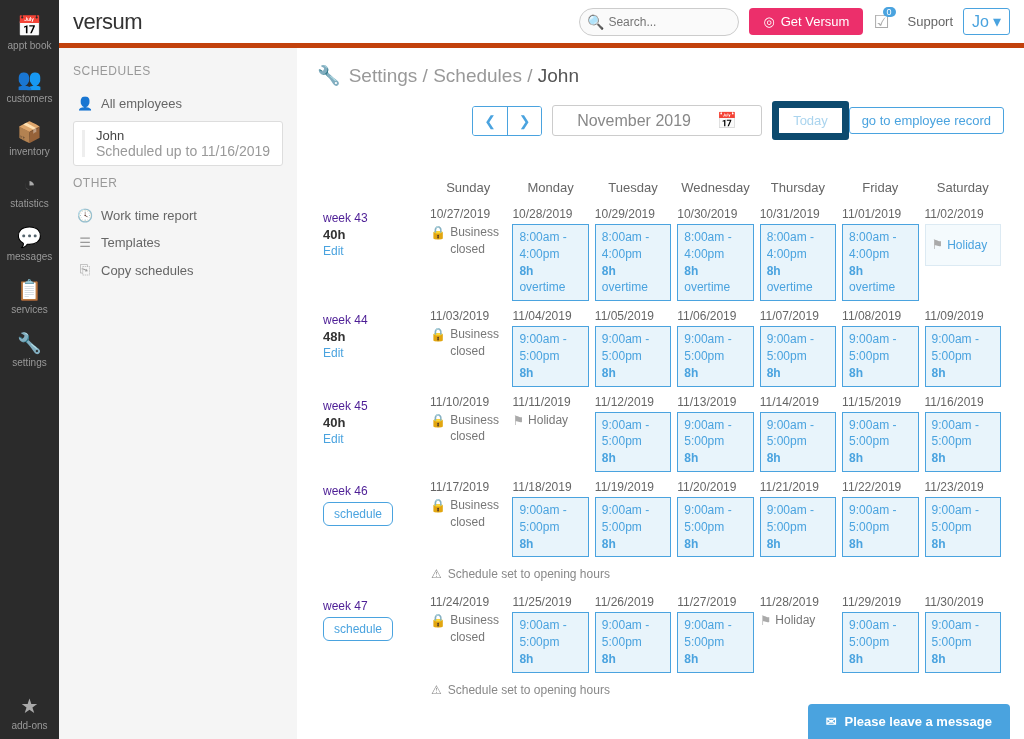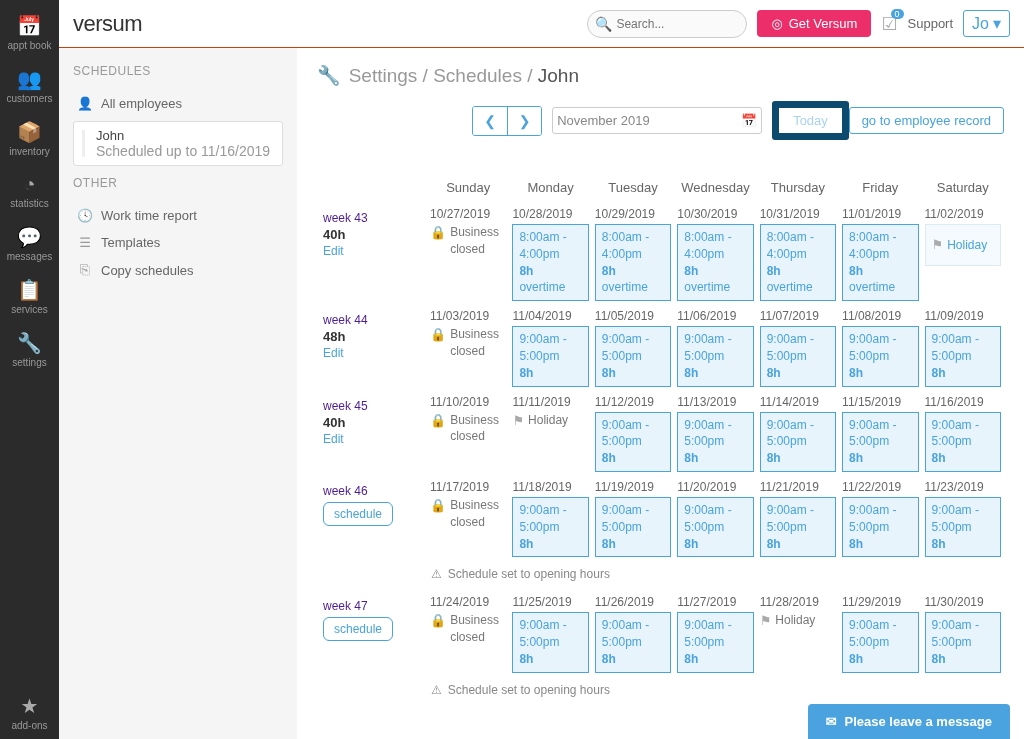--- a/index.html
+++ b/index.html
@@ -3,48 +3,48 @@
 <meta charset="utf-8">
 <style>
 * { box-sizing: border-box; margin: 0; padding: 0; }
 body { font-family: -apple-system, BlinkMacSystemFont, "Segoe UI", Arial, sans-serif; font-size: 13px; color: #555; background: #fff; overflow: hidden; }
 .app { display: flex; height: 739px; width: 1024px; }
 .nav { width: 59px; background: #2b2b2b; display: flex; flex-direction: column; align-items: center; padding-top: 6px; flex-shrink: 0; }
 .nav-item { width: 100%; text-align: center; padding: 8px 0; color: #999; cursor: pointer; font-size: 10px; }
 .nav-item .ico { display: block; font-size: 20px; margin-bottom: 2px; color: #aaa; }
 .nav-spacer { flex: 1; }
 .main { flex: 1; display: flex; flex-direction: column; overflow: hidden; }
-.topbar { height: 48px; display: flex; align-items: center; padding: 0 14px; gap: 10px; border-bottom: 1px solid #c2410c; }
+.topbar { height: 48px; display: flex; align-items: center; padding: 0 14px; gap: 10px; border-bottom: 5px solid #c2410c; }
 .logo { font-size: 22px; font-weight: 300; color: #333; letter-spacing: -0.5px; font-family: inherit; }
 .top-spacer { flex: 1; }
 .search { position: relative; }
 .search input { width: 160px; height: 28px; border: 1px solid #ccc; border-radius: 14px; padding: 0 12px 0 28px; font-size: 12px; color: #777; background: #fafafa; }
 .search .sico { position: absolute; left: 8px; top: 6px; color: #888; font-size: 14px; }
 .btn-pink { background: #ec2f6b; color: #fff; border: none; border-radius: 4px; padding: 6px 14px; font-size: 13px; cursor: pointer; display: flex; align-items: center; gap: 6px; }
 .checkbadge { position: relative; color: #aaa; font-size: 18px; cursor: pointer; }
 .checkbadge .badge { position: absolute; top: -4px; right: -6px; background: #4aa3df; color: #fff; font-size: 9px; border-radius: 8px; padding: 0 4px; }
-.support { color: #666; font-size: 13px; cursor: pointer; }
+.support { color: #666; font-size: 13px; cursor: pointer; margin-left: 8px; }
 .userbox { border: 1px solid #4aa3df; border-radius: 3px; padding: 3px 8px; color: #4aa3df; font-size: 16px; cursor: pointer; display: flex; align-items: center; gap: 4px; }
 .content { flex: 1; display: flex; overflow: hidden; }
 .sidebar { width: 238px; background: #f5f5f5; padding: 16px 14px; flex-shrink: 0; }
 .side-head { font-size: 12px; color: #999; letter-spacing: 0.5px; margin-bottom: 12px; }
 .side-link { display: flex; align-items: center; gap: 8px; padding: 6px 4px; color: #666; cursor: pointer; font-size: 13px; }
 .side-link .sic { color: #999; width: 16px; text-align: center; }
 .emp-card { background: #fff; border: 1px solid #ddd; border-radius: 3px; padding: 6px 10px 6px 22px; margin: 4px 0 10px 0; position: relative; }
 .emp-card::before { content: ""; position: absolute; left: 8px; top: 8px; bottom: 8px; width: 3px; background: #eee; }
 .emp-name { font-size: 13px; color: #444; }
 .emp-sub { font-size: 14px; color: #999; }
 .panel { flex: 1; padding: 16px 20px; overflow: auto; }
 .crumb { font-size: 19px; color: #999; margin-bottom: 14px; display: flex; align-items: center; gap: 8px; }
 .crumb .dark { color: #555; }
 .controls { display: flex; align-items: center; gap: 10px; margin-bottom: 14px; justify-content: center; position: relative; }
 .navbtns { display: flex; border: 1px solid #4aa3df; border-radius: 3px; overflow: hidden; }
 .navbtn { width: 34px; height: 28px; background: #fff; color: #4aa3df; border: none; cursor: pointer; font-size: 14px; display: flex; align-items: center; justify-content: center; }
 .navbtn + .navbtn { border-left: 1px solid #4aa3df; }
-.monthbox { border: 1px solid #ccc; border-radius: 3px; padding: 5px 4px; width: 210px; color: #888; display: flex; align-items: center; justify-content: space-between; font-size: 13px; }
+.monthbox { border: 1px solid #ccc; border-radius: 3px; padding: 5px 24px; width: 210px; color: #888; display: flex; align-items: center; justify-content: space-between; font-size: 16px; }
 .todaybtn { border: 7px solid #0c4a6e; background: #fff; color: #aad4ee; border-radius: 3px; padding: 5px 14px; font-size: 13px; cursor: pointer; }
 .gobtn { position: absolute; right: 0; border: 1px solid #4aa3df; background: #fff; color: #4aa3df; border-radius: 3px; padding: 5px 12px; font-size: 13px; cursor: pointer; }
 table.sched { width: 100%; border-collapse: collapse; table-layout: fixed; margin-top: 32px; }
 .sched th { font-weight: 400; color: #666; padding: 8px 4px; font-size: 13px; }
 .sched th.wk { width: 110px; }
 .sched td { vertical-align: top; padding: 4px 3px; font-size: 12px; }
 .wk-cell { padding: 8px 6px !important; }
 .wk-label { color: #4c1d95; font-size: 12px; cursor: pointer; }
 .wk-hours { color: #333; font-weight: 600; font-size: 13px; margin-top: 2px; }
 .wk-edit { color: #4aa3df; font-size: 12px; cursor: pointer; margin-top: 2px; }

